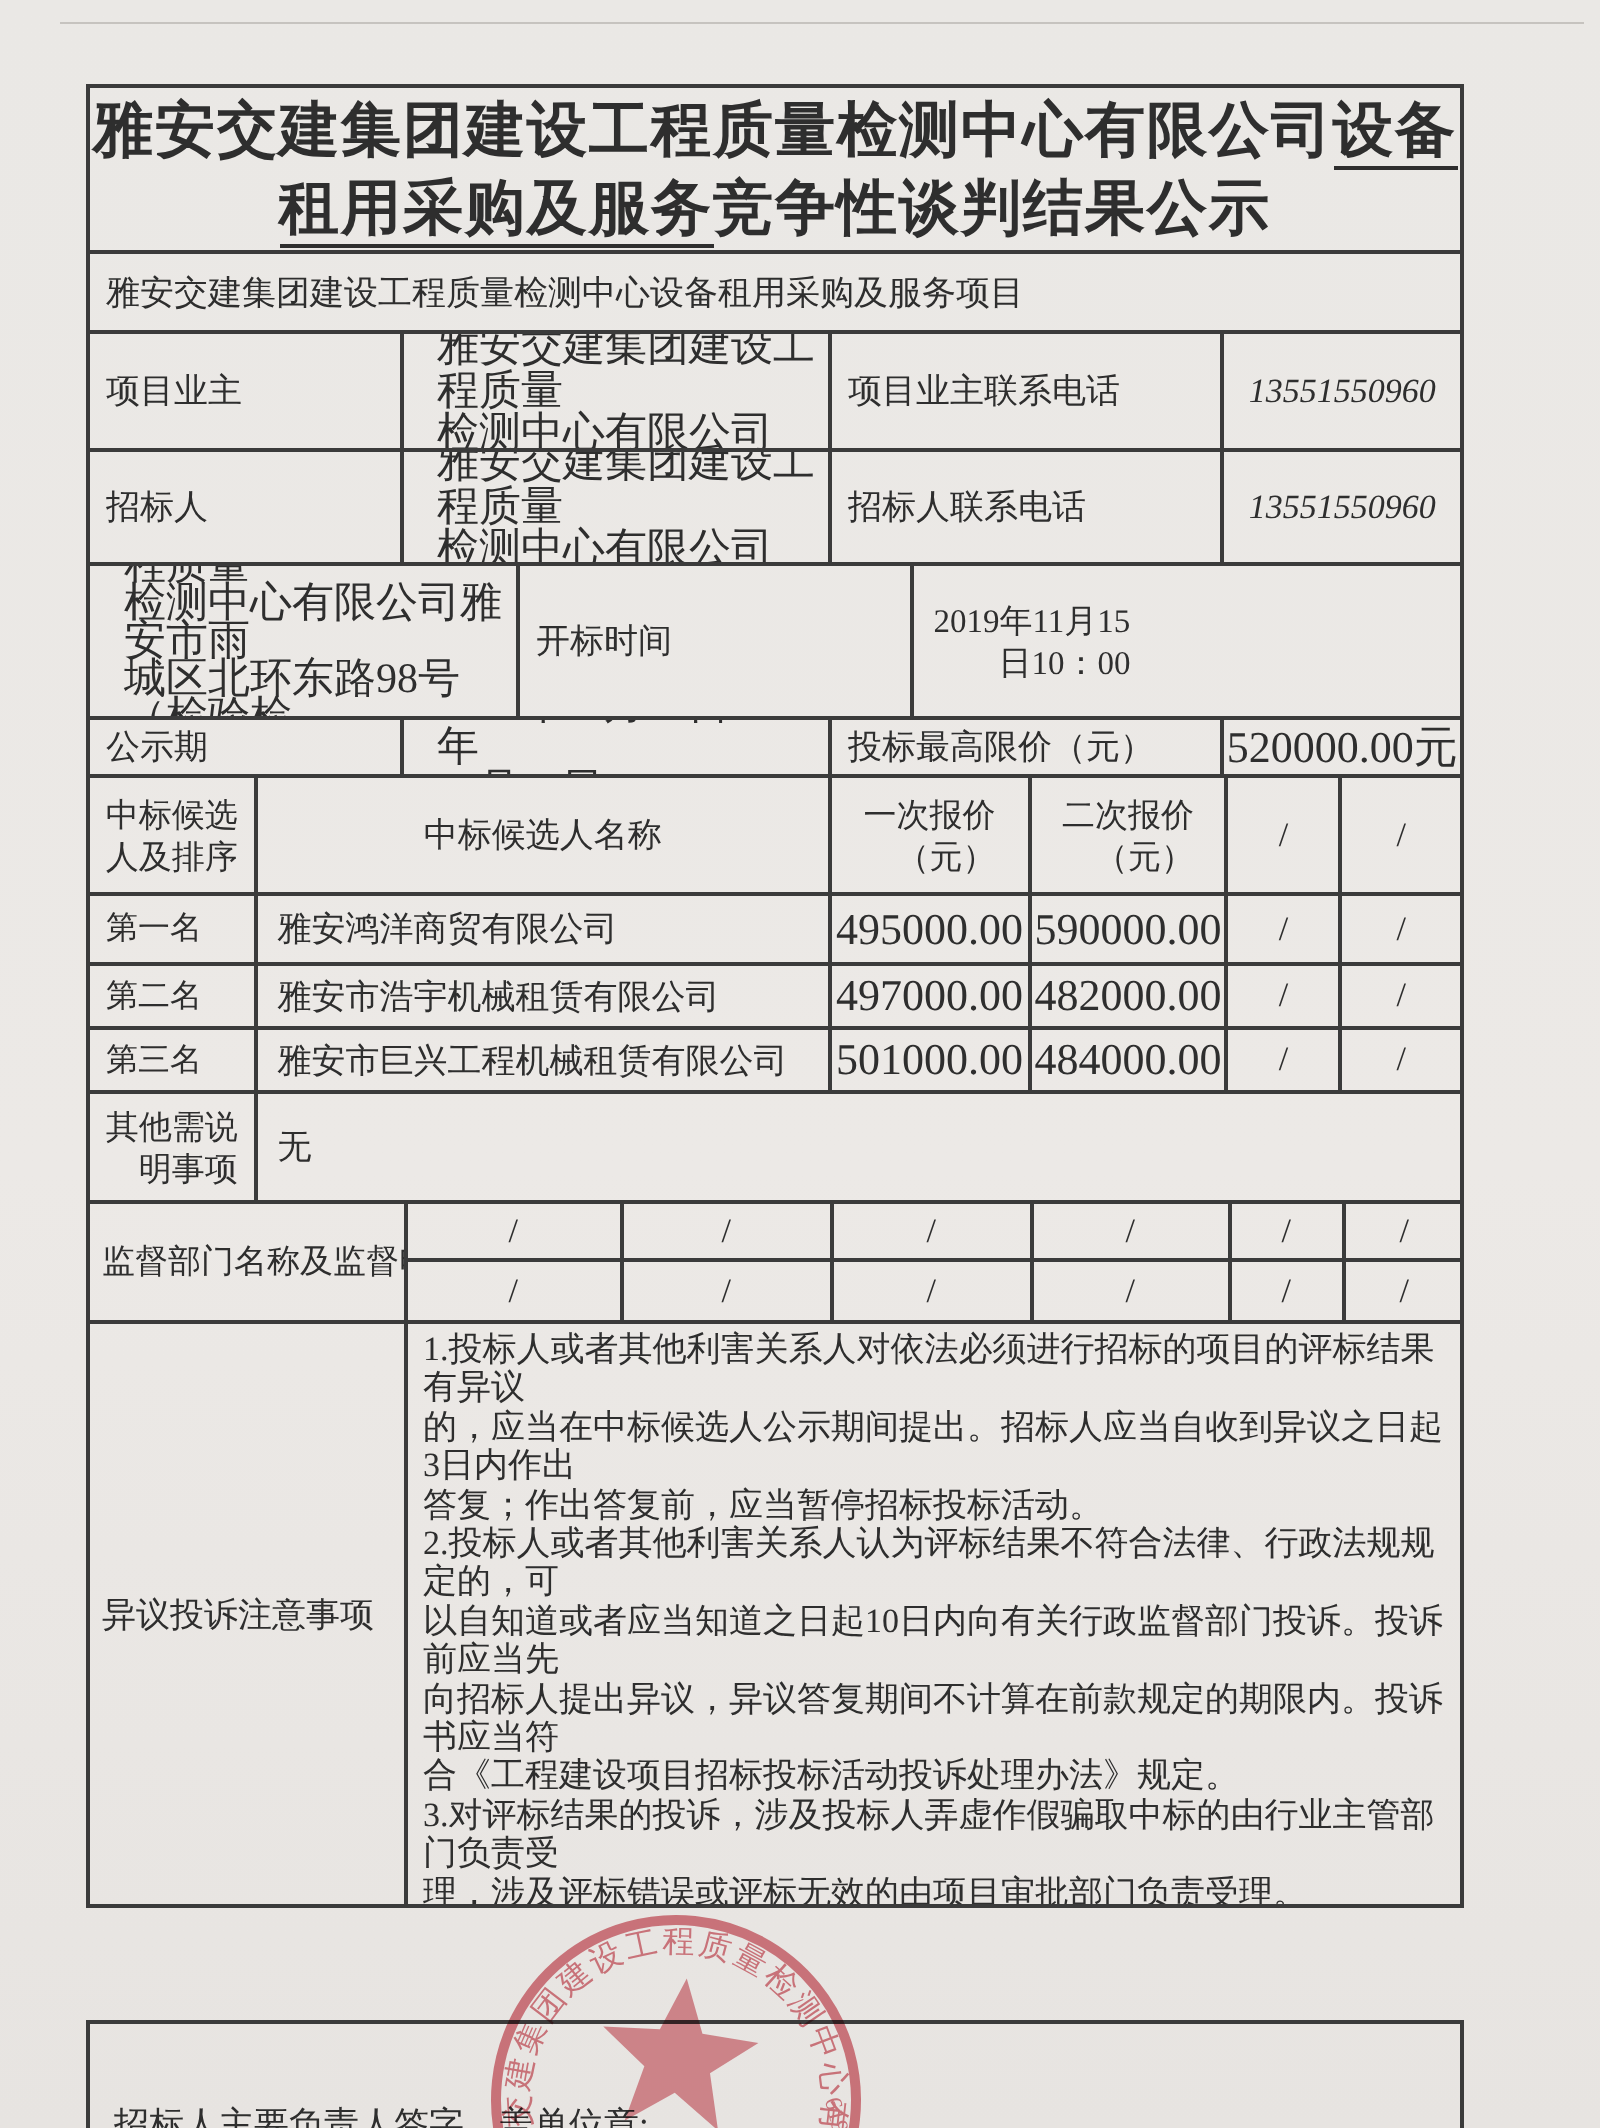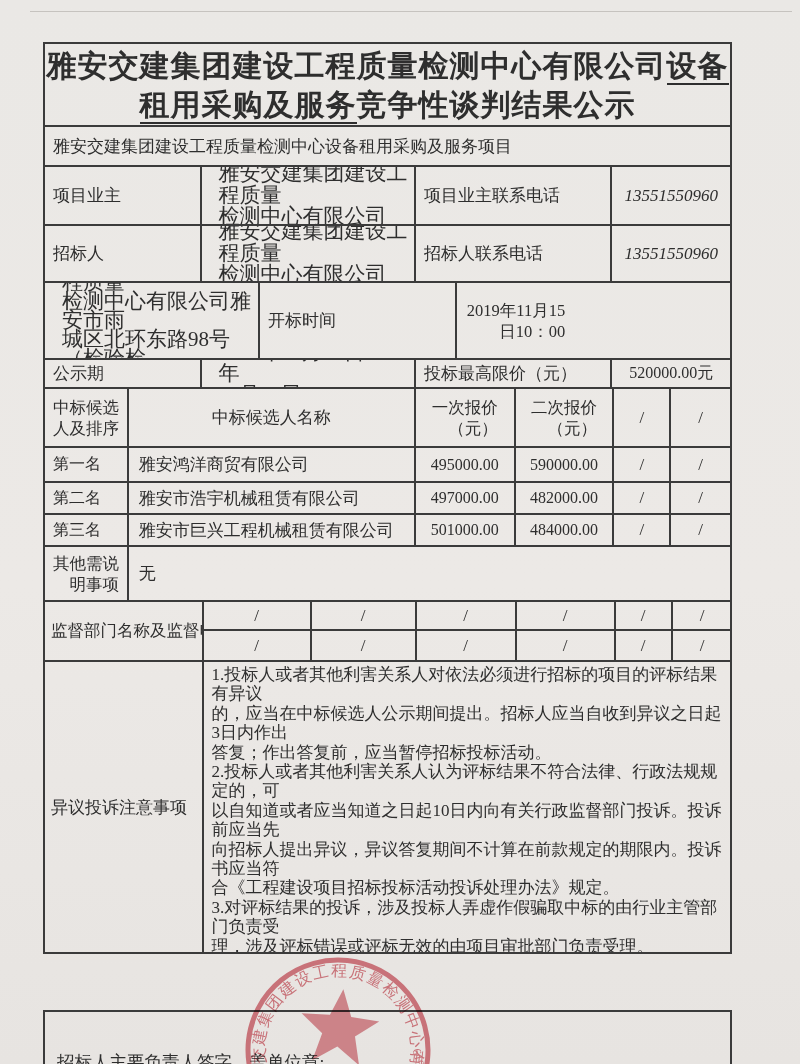--- a/index.html
+++ b/index.html
@@ -24,21 +24,21 @@
   .w159{width:159px}.w528{width:528px}.w530{width:530px}.w603{width:603px}
   .lbl{font-size:17px;padding-left:8px;}
   .val{font-size:21px;padding-left:17px;white-space:pre-line;line-height:21.5px;}
   .val4{line-height:19px;}
   .ctr{justify-content:center;text-align:right;}
   .num{font-size:17px;justify-content:center;font-style:italic;}
   .pre{white-space:pre-line;}
   .hdr{font-size:16.5px;line-height:21px;}
   .slash{font-size:17px;justify-content:center;}
   .name{font-size:17px;padding-left:10px;}
-  .price{font-size:16px;justify-content:center;font-family:Liberation Serif, serif;}
+  .price{font-size:22px;justify-content:center;font-family:Liberation Serif, serif;}
   .rank{font-size:16px;padding-left:8px;}
   .suplbl{font-size:16.5px;padding-left:6px;white-space:nowrap;}
   .supgrid{display:flex;flex-direction:column;width:528px;}
   .suprow{display:flex;height:29px;box-sizing:border-box;}
   .suprow.top{border-bottom:2px solid #3b3b3b;}
   .notice-label{font-size:17px;padding-left:6px;}
   .notice-text{align-items:flex-start;font-size:17px;line-height:19.4px;
                padding:3px 6px 0 8px;white-space:pre-line;}
   .sigbox{position:absolute;left:43px;top:974px;width:689px;height:103px;box-sizing:border-box;
           border:2px solid #3b3b3b;display:flex;align-items:center;padding-left:12px;font-size:17.5px;margin-top:36px;}

